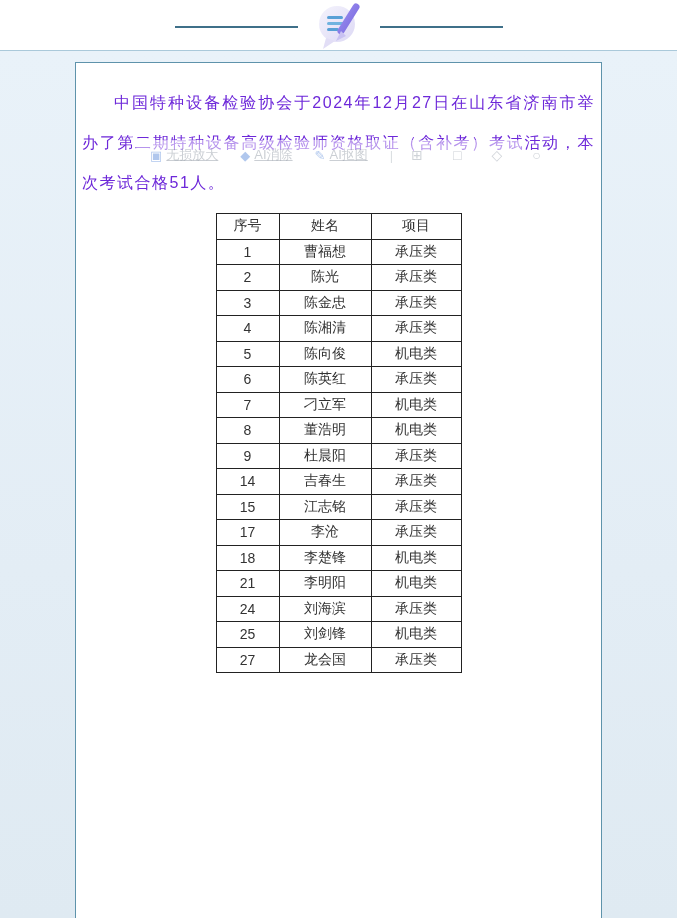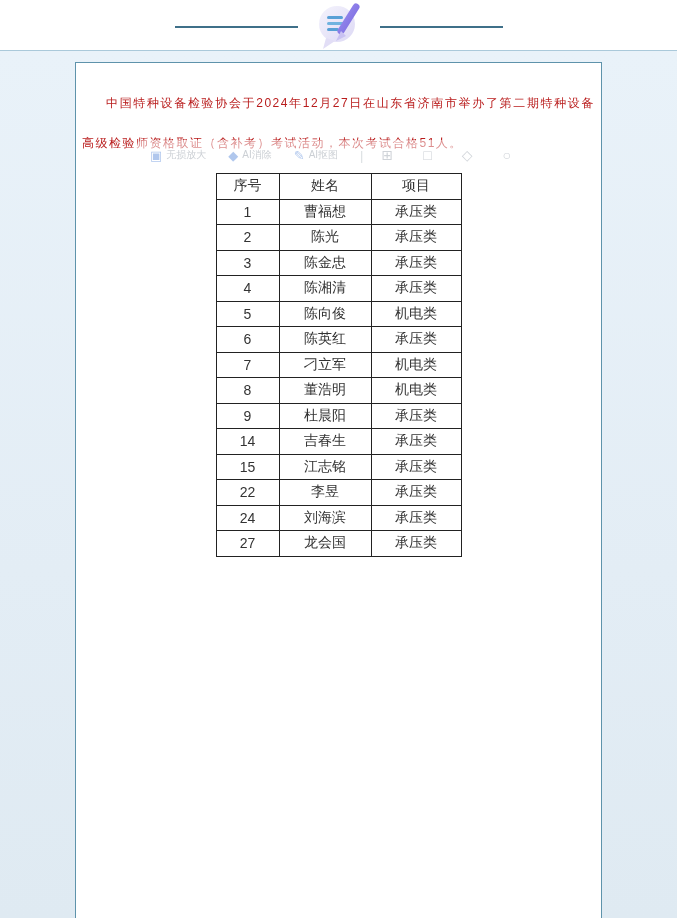--- a/index.html
+++ b/index.html
@@ -25,33 +25,33 @@
     background:linear-gradient(180deg,#e9f2f9 0%,#e3edf5 60%,#dfeaf2 100%);
     border-top:1px solid #aac9da;
   }
   
   .content-box {
     position:absolute; left:75px; top:62px; width:527px; height:890px;
     background:#ffffff; border:1px solid var(--box-border,#5e93ab);
   }
   .article-paragraph {
     margin:20px 6px 0 6px;
-    font-size:12px; line-height:40px; letter-spacing:1.5px;
-    color:#b91c1c; text-indent:2em; text-align:justify;
+    font-size:16px; line-height:40px; letter-spacing:1.5px;
+    color:#6d28d9; text-indent:2em; text-align:justify;
   }
   
   .overlay-toolbar {
     position:absolute; left:60px; top:77px; width:390px; height:30px;
     background:rgba(255,255,255,0.5); border-radius:8px;
     display:flex; align-items:center; padding:0 14px; gap:8px;
     pointer-events:none;
   }
   .ot-item { display:flex; align-items:center; gap:4px; margin-right:14px; }
   .ot-icon { font-size:13px; color:rgba(80,130,215,0.45); line-height:1; }
-  .ot-label { font-size:10px; color:rgba(125,135,148,0.40); white-space:nowrap; }
+  .ot-label { font-size:13px; color:rgba(125,135,148,0.40); white-space:nowrap;text-decoration:underline; }
   .ot-sep { color:rgba(150,160,170,0.35); font-size:13px; margin-right:10px; }
   .ot-extra { font-size:14px; color:rgba(130,140,152,0.38); margin-right:22px; line-height:1; }
   
   .table-wrap { margin-top:10px; display:flex; justify-content:center; }
   table.results {
     border-collapse:collapse; table-layout:fixed;
   }
   table.results col.c-no   { width:63px; }
   table.results col.c-name { width:92px; }
   table.results col.c-cat  { width:90px; }
@@ -180,28 +180,43 @@
             <td>14</td>
             <td>吉春生</td>
             <td>承压类</td>
           </tr>
           <tr>
             <td>15</td>
             <td>江志铭</td>
             <td>承压类</td>
           </tr>
           <tr>
-            <td>22</td>
-            <td>李昱</td>
-            <td>承压类</td>
+            <td>17</td>
+            <td>李沧</td>
+            <td>承压类</td>
+          </tr>
+          <tr>
+            <td>18</td>
+            <td>李楚锋</td>
+            <td>机电类</td>
+          </tr>
+          <tr>
+            <td>21</td>
+            <td>李明阳</td>
+            <td>机电类</td>
           </tr>
           <tr>
             <td>24</td>
             <td>刘海滨</td>
             <td>承压类</td>
+          </tr>
+          <tr>
+            <td>25</td>
+            <td>刘剑锋</td>
+            <td>机电类</td>
           </tr>
           <tr>
             <td>27</td>
             <td>龙会国</td>
             <td>承压类</td>
           </tr>
         </tbody>
     </table>
   </div>
 </div>

